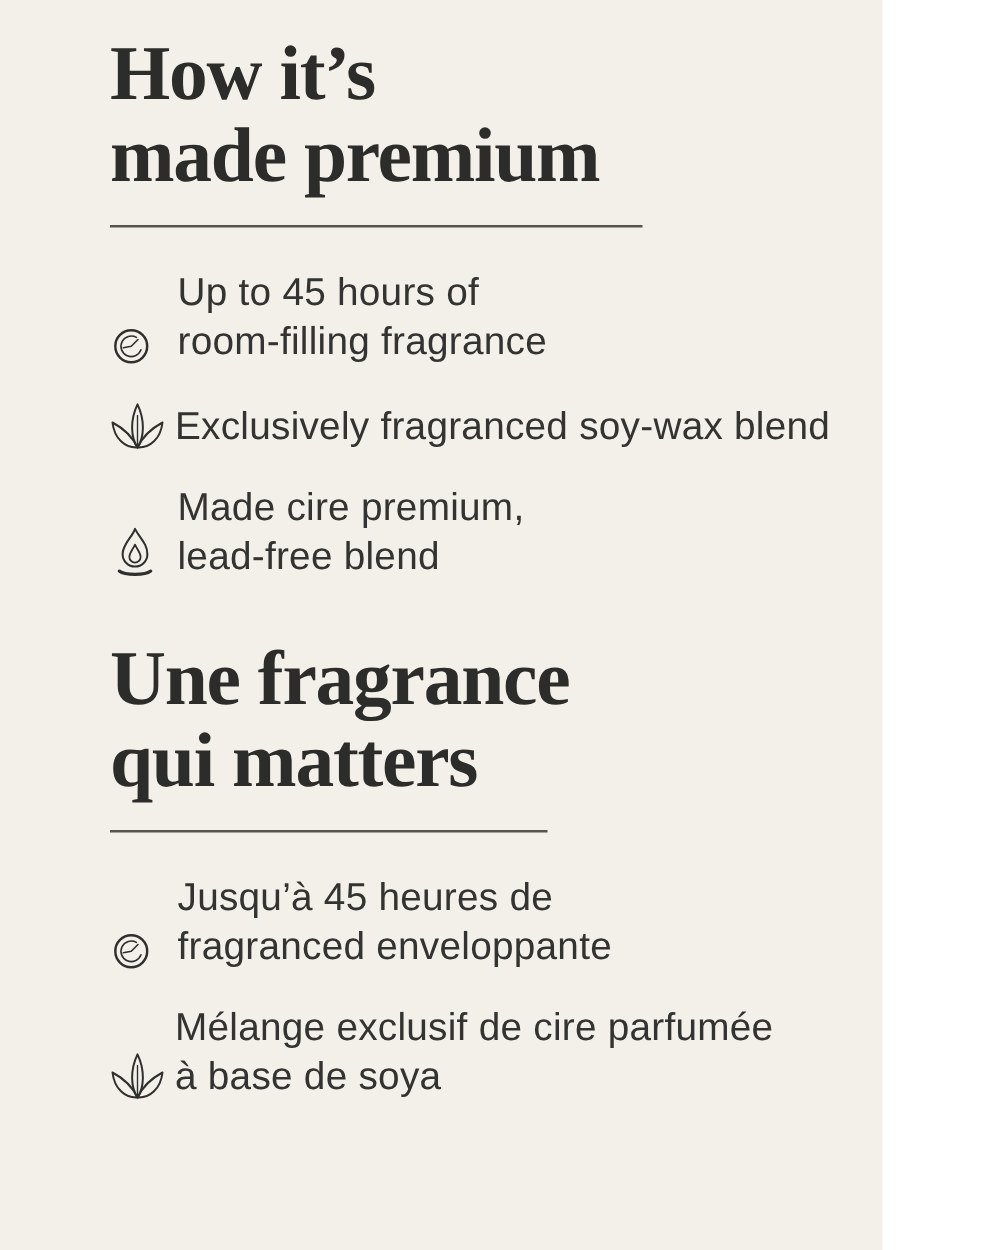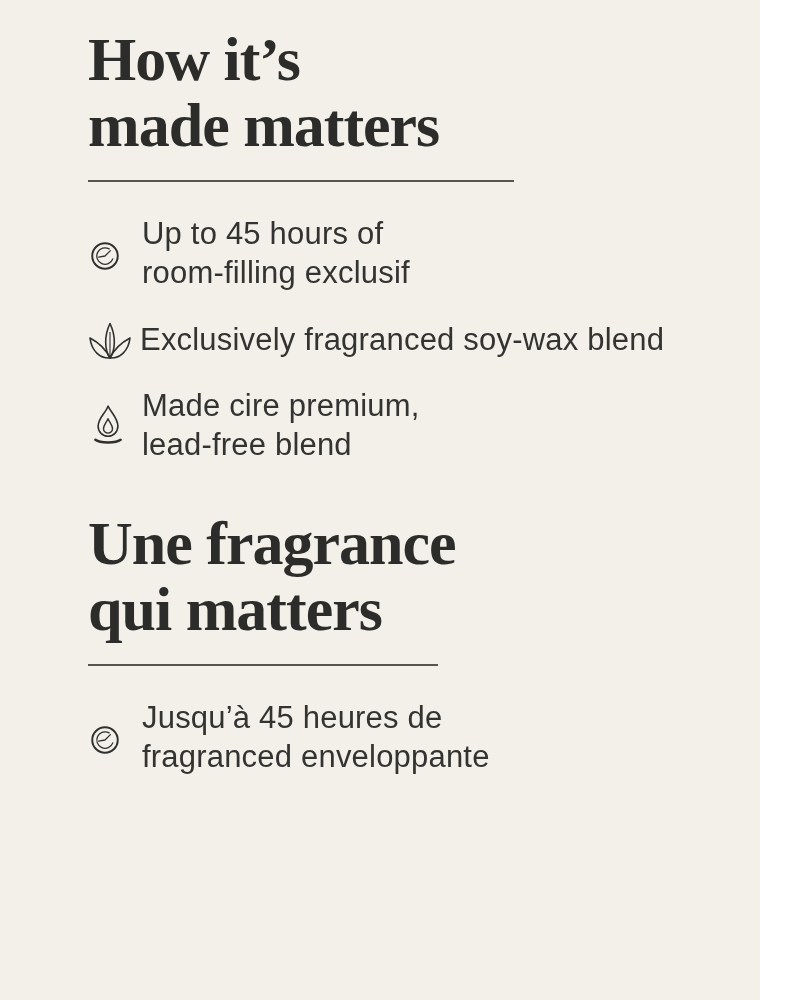--- a/index.html
+++ b/index.html
@@ -1,20 +1,20 @@
 <!DOCTYPE html>
 <html style="--background: #f2f0e9; --heading: #2c2c2a; --text: #333331; --divider: #55544e; --icon: #2f2f2d;"><head>
 <meta charset="utf-8">
 <style>
   html, body { margin: 0; padding: 0; }
   body { background: #ffffff; }
 
   .canvas {
     position: relative;
-    width: 760px;
+    width: 706px;
     height: 1000px;
     overflow: hidden;
     background: var(--background, #f2f0e9);
     color: var(--text, #333331);
     font-family: "Liberation Sans", sans-serif;
     padding: 26px 40px 0 88px;
     box-sizing: border-box;
   }
 
   .heading {
@@ -37,21 +37,21 @@
   .d1 { width: 426px; }
   .d2 { width: 350px; }
 
   ul.features {
     list-style: none;
     margin: 32px 0 0 0;
     padding: 0;
   }
   li.item {
     display: flex;
-    align-items: center;
+    align-items: flex-end;
     margin-bottom: 26px;
   }
   .icon {
     flex: 0 0 52px;
     color: var(--icon, #2f2f2d);
     display: flex;
     justify-content: flex-start;
   }
   .icon svg { display: block; }
   .icon-clock { padding-top: 5px; padding-left: 2px; }
@@ -69,37 +69,37 @@
   .section-fr { margin-top: 46px; }
 </style>
 </head>
 <body>
 
 <div class="canvas">
 
   <section>
     <h1 class="heading">
       <span class="hl">How it’s</span>
-      <span class="hl">made matters</span>
+      <span class="hl">made premium</span>
     </h1>
     <hr class="divider d1">
 
     <ul class="features">
 
       <li class="item">
         <span class="icon icon-clock">
           <svg width="30" height="30" viewBox="0 0 40 40" fill="none" stroke="currentColor">
             <circle cx="20" cy="20" r="17" stroke-width="2.6"></circle>
             <path d="M 25.5 10.5 A 11 11 0 1 0 30.4 23.8" stroke-width="1.7" stroke-linecap="round"></path>
             <path d="M20 20 L27.2 12.8 M20 20 L11.6 21.6" stroke-width="1.7" stroke-linecap="round"></path>
           </svg>
         </span>
         <span class="item-text">
           <span class="tl">Up to 45 hours of</span>
-          <span class="tl">room-filling exclusif</span>
+          <span class="tl">room-filling fragrance</span>
         </span>
       </li>
 
       <li class="item">
         <span class="icon icon-leaf">
           <svg width="44" height="40" viewBox="0 0 44 40" fill="none" stroke="currentColor" stroke-width="1.6" stroke-linejoin="round">
             <path d="M22 38 C 16.5 30, 16 16, 22 3.5 C 28 16, 27.5 30, 22 38 Z"></path>
             <path d="M22 38 L22 12" stroke-width="1.1"></path>
             <path d="M22 38 C 12 38.5, 3.5 31, 2 18 C 10.5 22.5, 17.5 28.5, 22 38 Z"></path>
             <path d="M22 38 C 32 38.5, 40.5 31, 42 18 C 33.5 22.5, 26.5 28.5, 22 38 Z"></path>
@@ -144,18 +144,32 @@
             <path d="M 25.5 10.5 A 11 11 0 1 0 30.4 23.8" stroke-width="1.7" stroke-linecap="round"></path>
             <path d="M20 20 L27.2 12.8 M20 20 L11.6 21.6" stroke-width="1.7" stroke-linecap="round"></path>
           </svg>
         </span>
         <span class="item-text">
           <span class="tl">Jusqu’à 45 heures de</span>
           <span class="tl">fragranced enveloppante</span>
         </span>
       </li>
 
+      <li class="item">
+        <span class="icon icon-leaf">
+          <svg width="44" height="40" viewBox="0 0 44 40" fill="none" stroke="currentColor" stroke-width="1.6" stroke-linejoin="round">
+            <path d="M22 38 C 16.5 30, 16 16, 22 3.5 C 28 16, 27.5 30, 22 38 Z"></path>
+            <path d="M22 38 L22 12" stroke-width="1.1"></path>
+            <path d="M22 38 C 12 38.5, 3.5 31, 2 18 C 10.5 22.5, 17.5 28.5, 22 38 Z"></path>
+            <path d="M22 38 C 32 38.5, 40.5 31, 42 18 C 33.5 22.5, 26.5 28.5, 22 38 Z"></path>
+          </svg>
+        </span>
+        <span class="item-text">
+          <span class="tl">Mélange exclusif de cire parfumée</span>
+          <span class="tl">à base de soya</span>
+        </span>
+      </li>
 
 
     </ul>
   </section>
 
 </div>
 
 </body></html>

